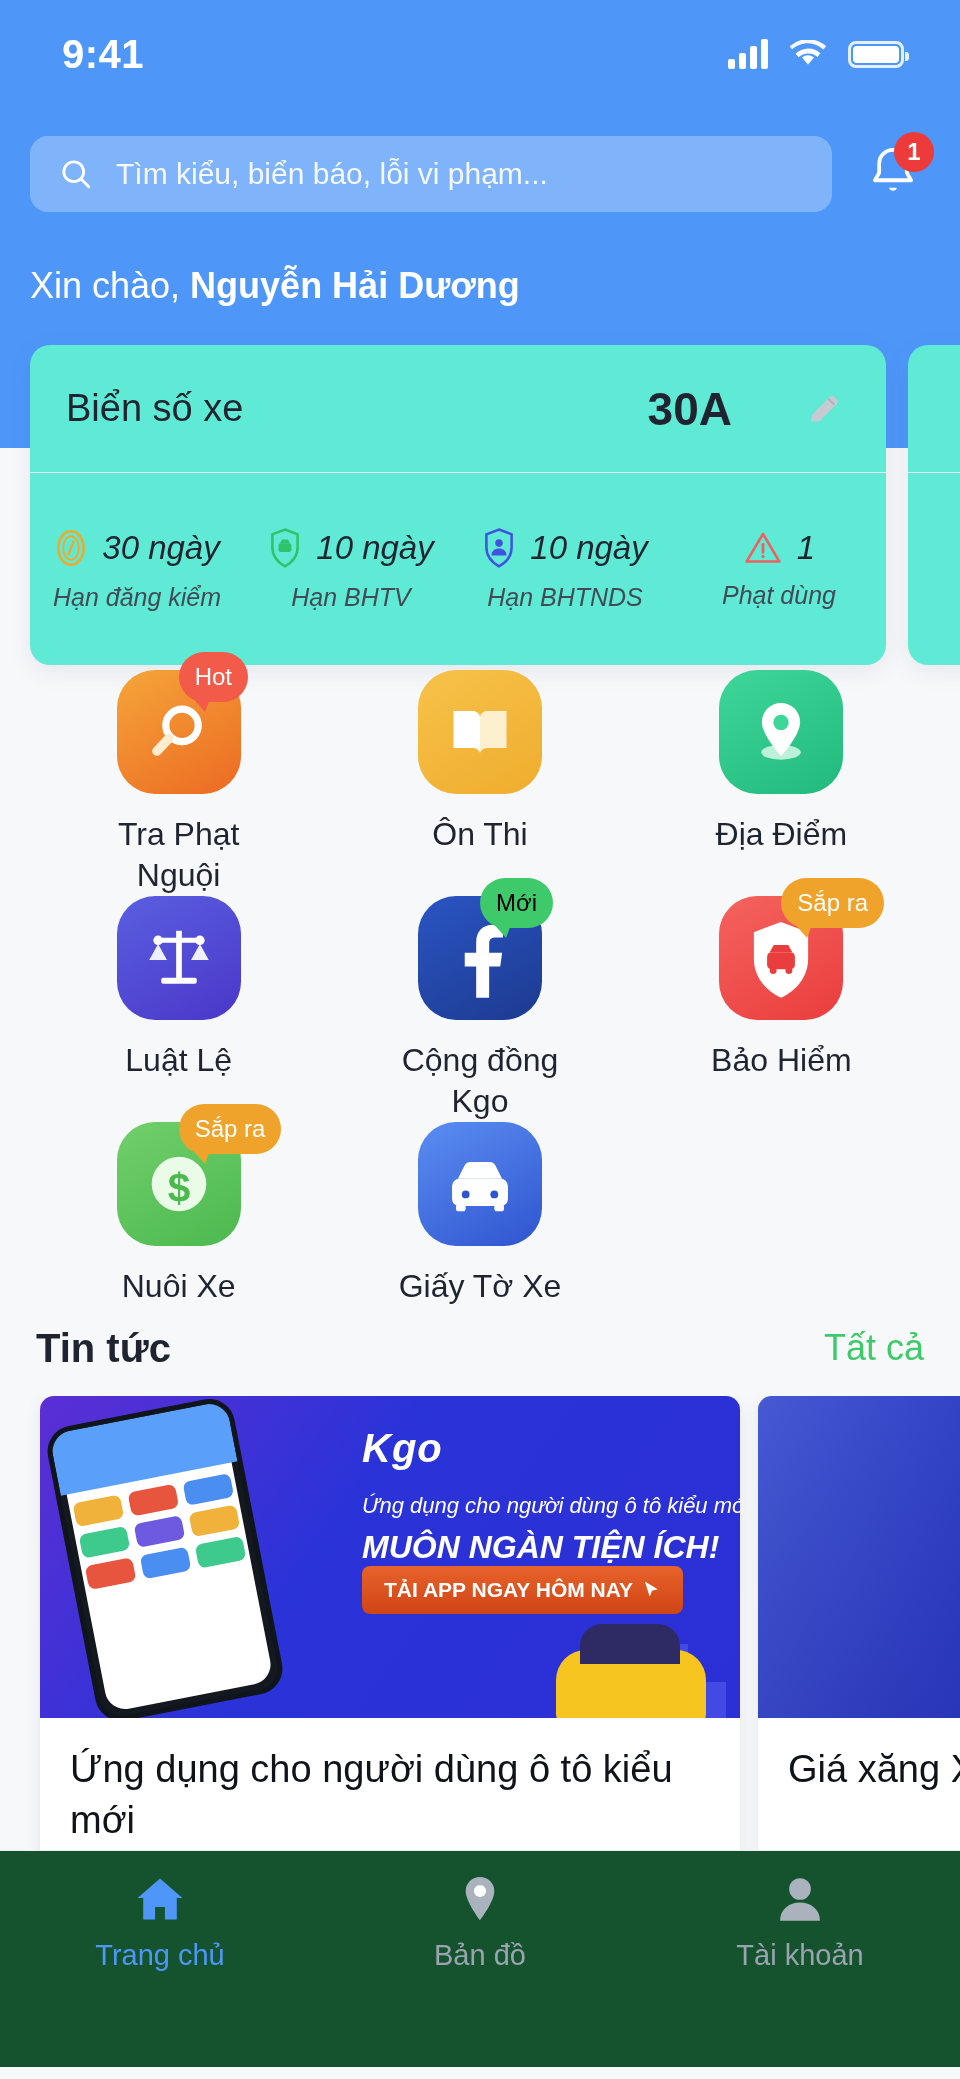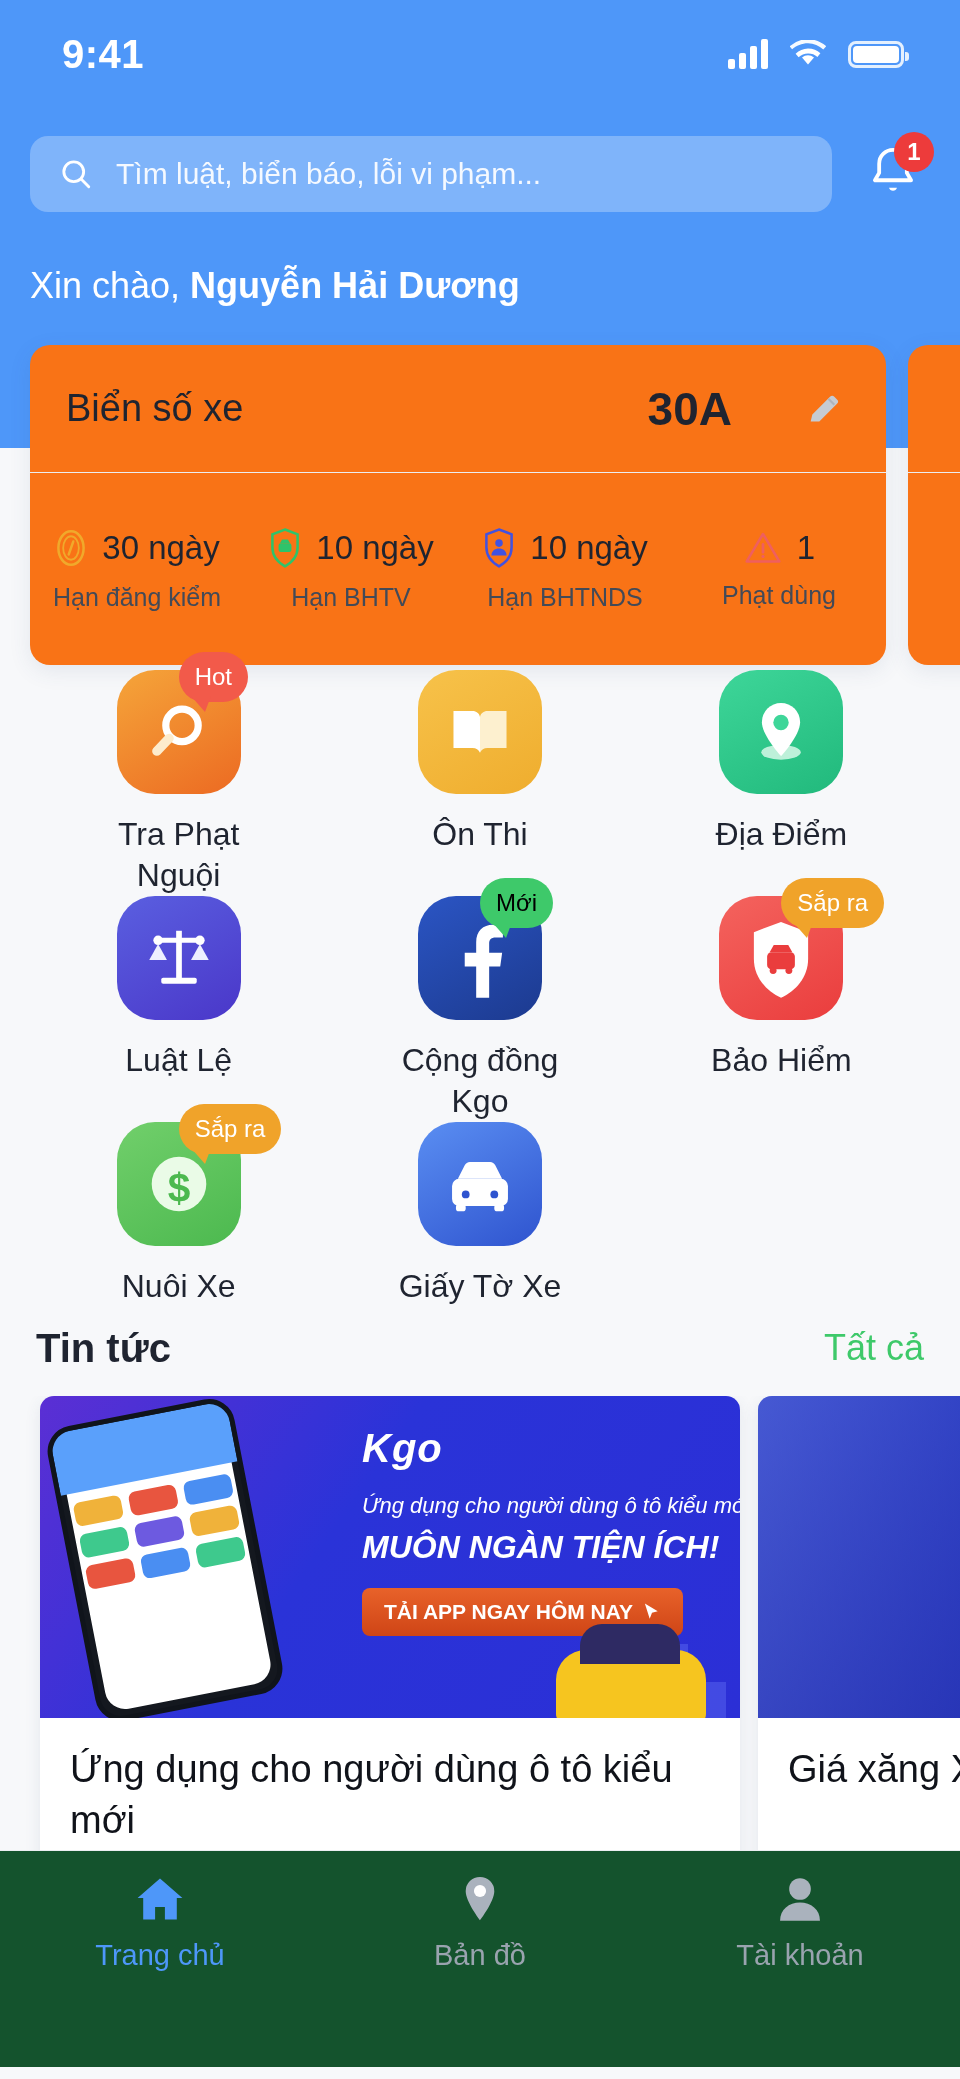--- a/index.html
+++ b/index.html
@@ -60,34 +60,34 @@
     color: #fff; font-size: 36px; font-weight: 400; white-space: nowrap;
   }
   .greeting b { font-weight: 700; }
 
   
   .cards {
     position: absolute; top: 345px; left: 0; width: 960px; height: 320px;
     display: flex; gap: 22px; padding-left: 30px;
   }
   .vcard {
-    flex: 0 0 856px; background: #f97316; border-radius: 20px;
+    flex: 0 0 856px; background: #5eead4; border-radius: 20px;
     box-shadow: 0 6px 22px rgba(60,80,120,.10);
     display: flex; flex-direction: column;
   }
   .vcard.peek { flex: 0 0 856px; }
   .vcard-top {
     height: 128px; display: flex; align-items: center; padding: 0 42px 0 36px;
     border-bottom: 1px solid #eceef1;
   }
   .vcard-label { font-size: 38px; color: #1f2430; flex: 1; }
   .vcard-plate { font-size: 46px; color: #1f2430; font-weight: 700; margin-right: 72px; }
   .pencil { width: 40px; height: 40px; }
   .vcard-stats { flex: 1; display: flex; align-items: center; }
-  .stat { flex: 1; display: flex; flex-direction: column; align-items: center; gap: 14px; }
+  .stat { flex: 1; display: flex; flex-direction: column; align-items: center; gap: 14px; font-style: italic; }
   .stat-top { display: flex; align-items: center; gap: 14px; }
   .stat-val { font-size: 33px; color: #1f2430; }
   .stat-cap { font-size: 25px; color: #434a57; }
 
   
   .grid {
     position: absolute; top: 670px; left: 0; width: 960px;
     display: grid; grid-template-columns: repeat(3, 1fr); 
     padding: 0 28px;
   }
@@ -133,21 +133,21 @@
   .banner {
     position: relative; width: 100%; height: 322px;
     background: linear-gradient(125deg, #5b2fd4 0%, #2a33d8 42%, #2b2fd6 100%);
     overflow: hidden;
   }
   .banner-right { position: absolute; left: 46%; top: 30px; width: 52%; }
   .kgo { color:#fff; font-size: 40px; font-weight: 800; font-style: italic; letter-spacing: 1px; }
   .banner-sub { color:#fff; font-size: 22px; font-style: italic; margin-top: 22px; white-space: nowrap; }
   .banner-big { color:#fff; font-size: 32px; font-weight: 800; font-style: italic; margin-top: 10px; white-space: nowrap; }
   .banner-cta {
-    margin-top: 22px; display: inline-flex; align-items: center; gap: 10px;
+    display: inline-flex; align-items: center; gap: 10px;
     background: linear-gradient(#e8622a,#cf4516); color:#fff; font-size: 21px; font-weight: 700;
     padding: 12px 22px; border-radius: 8px; white-space: nowrap;
   }
   .phone-mock {
     position: absolute; left: 30px; top: 14px; width: 190px; height: 300px;
     background: #14181f; border-radius: 26px; transform: rotate(-11deg);
     border: 5px solid #10141b; overflow: hidden;
   }
   .phone-mock .screen { position:absolute; inset: 6px; background: #fff; border-radius: 20px; }
   .phone-mock .topblue { position:absolute; left:0; right:0; top:0; height: 62px; background:#5aa0fb; }
@@ -206,21 +206,21 @@
           </div>
       </div>
     </div>
 
     <div class="searchrow">
       <div class="searchbox">
         <svg width="36" height="36" viewBox="0 0 24 24">
           <circle cx="10.5" cy="10.5" r="6.6" fill="none" stroke="#fff" stroke-width="1.9"></circle>
           <line x1="15.4" y1="15.4" x2="20.5" y2="20.5" stroke="#fff" stroke-width="1.9" stroke-linecap="round"></line>
         </svg>
-        <span class="search-placeholder">Tìm luật, biển báo, lỗi vi phạm...</span>
+        <span class="search-placeholder">Tìm kiểu, biển báo, lỗi vi phạm...</span>
       </div>
       <div class="bellwrap">
         <svg width="54" height="58" viewBox="0 0 24 26">
           <path d="M12 2.2a6.2 6.2 0 00-6.2 6.2v4.1l-1.9 3.3h16.2l-1.9-3.3V8.4A6.2 6.2 0 0012 2.2z" fill="none" stroke="#fff" stroke-width="1.7" stroke-linejoin="round"></path>
           <path d="M10.2 19.2a1.9 1.9 0 003.6 0z" fill="#fff"></path>
         </svg>
         <span class="badge-bell">1</span>
       </div>
     </div>
 

